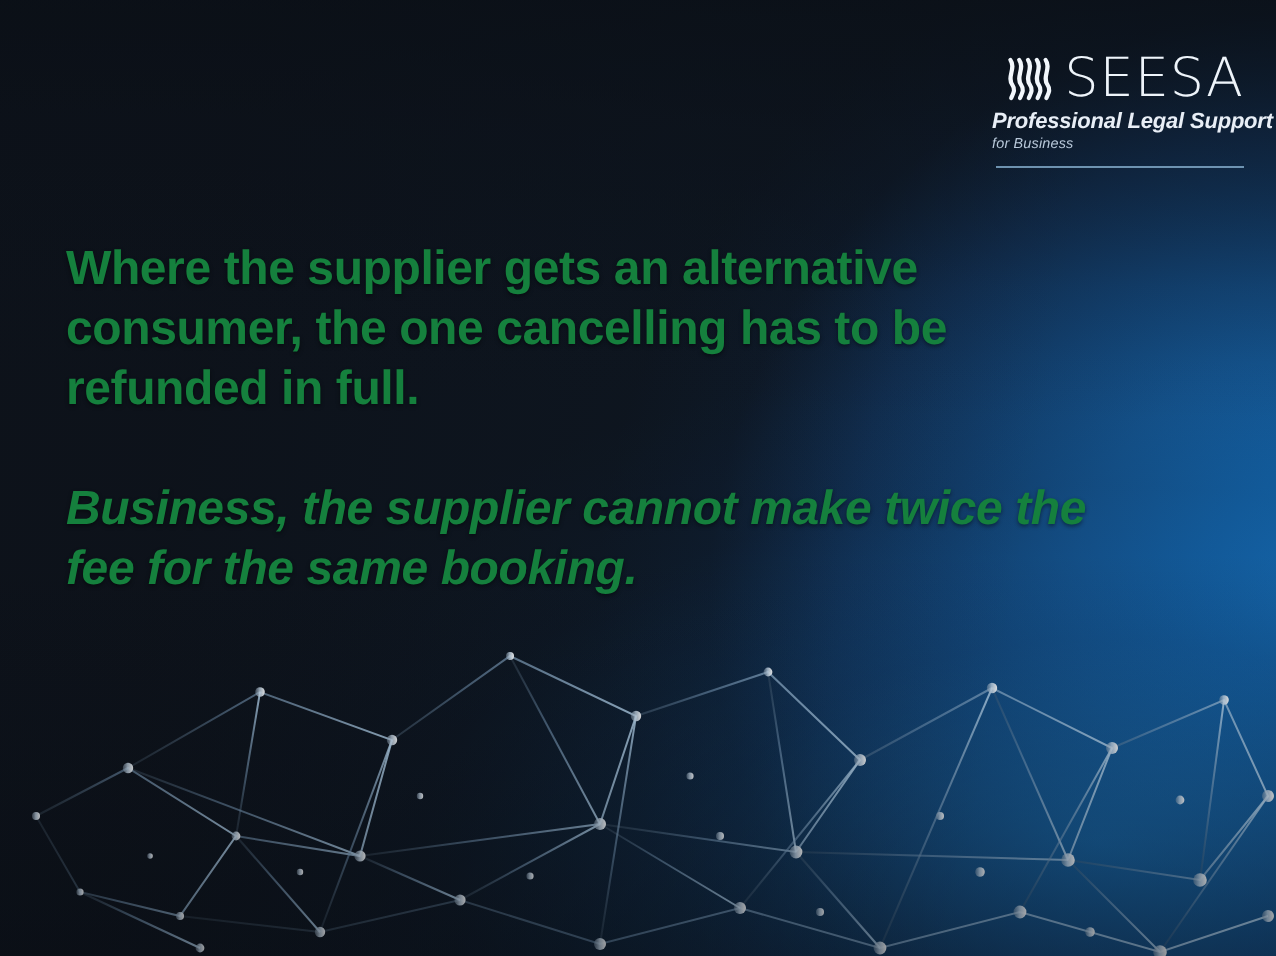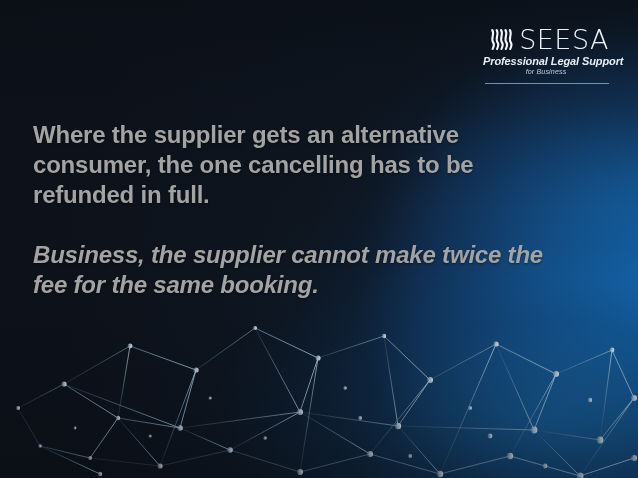--- a/index.html
+++ b/index.html
@@ -84,21 +84,21 @@
     bottom: 0;
     width: 638px;
     height: 190px;
   }
   .network svg { display: block; width: 100%; height: 100%; }
 
   
   .logo-block {
     position: absolute;
     top: 25px;
-    right: 29px;
+    right: 16px;
     width: 126px;
     text-align: right;
   }
   .logo-row {
     display: flex;
     align-items: center;
     justify-content: flex-end;
     gap: 5px;
     height: 29px;
   }
@@ -125,40 +125,40 @@
     text-align: right;
   }
   .logo-tag2 {
     font-family: "Liberation Sans", sans-serif;
     font-size: 7.2px;
     font-style: italic;
     color: #b9c9da;
     letter-spacing: 0.1px;
     margin-top: 0px;
     white-space: nowrap;
-    text-align: center;
+    text-align: left;
   }
   .logo-rule {
     margin-top: 7px;
     margin-left: auto;
     width: 124px;
     height: 1px;
     background: #7fa7c6;
     opacity: 0.85;
   }
 
   
   .copy {
     position: absolute;
     left: 33px;
     top: 120px;
     width: 530px;
   }
   .para {
-    color: #a3a3a3;
+    color: #15803d;
     font-family: "Liberation Sans", sans-serif;
     font-size: 24px;
     font-weight: bold;
     line-height: 30px;
     letter-spacing: -0.2px;
     margin: 0;
     text-shadow: 0 1px 2px rgba(0,0,0,0.45);
   }
   .para.italic { font-style: italic; }
   .para-gap { height: 30px; }

